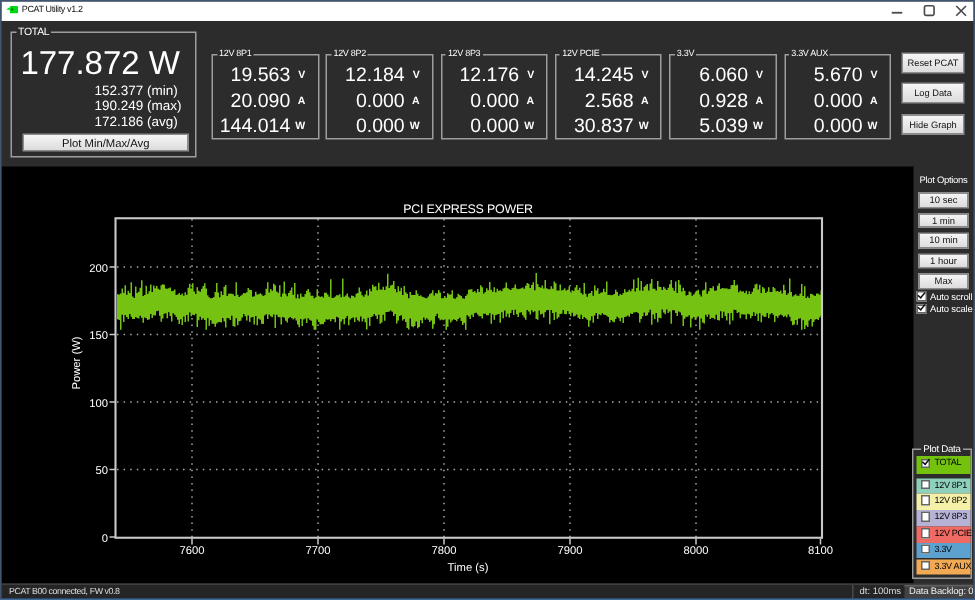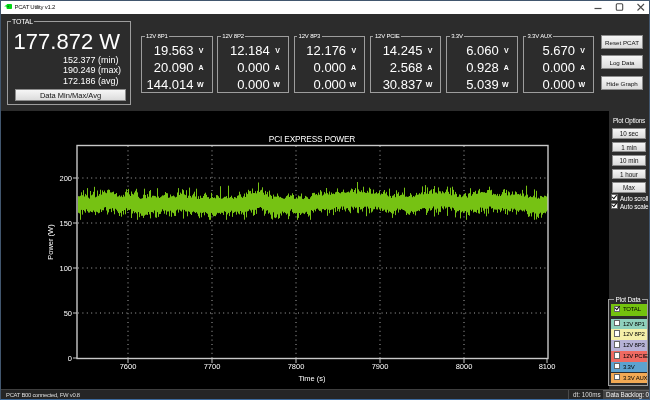--- a/index.html
+++ b/index.html
@@ -42,21 +42,21 @@
   <path d="M4.5 8.5H11.5" stroke-width="1.2"></path>
   <rect x="26.3" y="3.8" width="6.4" height="6.4" rx="1" stroke-width="1.1"></rect>
   <path d="M47.5 4 L54 10.5 M54 4 L47.5 10.5" stroke-width="1.1"></path>
  </g>
 </svg>
 
 <div class="abs gbox" style="left:7px;top:21px;width:124px;height:84px;">
   <span class="glabel" style="font-size:7px;">TOTAL</span>
   <div class="abs" style="right:10px;top:7px;font-size:22px;color:#fff;white-space:nowrap;">177.872&nbsp;W</div>
   <div class="abs" style="right:9px;top:32.6px;font-size:9px;line-height:10.7px;color:#fff;margin-left:44px;">152.377 (min)<br>190.249 (max)<br>172.186 (avg)</div>
-  <div class="abs btn" style="left:7px;top:66.5px;width:111px;height:12.5px;font-size:7.5px;line-height:11.5px;">Data Min/Max/Avg</div>
+  <div class="abs btn" style="left:7px;top:66.5px;width:111px;height:12.5px;font-size:7.5px;line-height:11.5px;">Plot Min/Max/Avg</div>
 </div>
 
 <div id="vboxes">
     <div class="abs gbox" style="left:141px;top:35.5px;width:71.5px;height:57px;">
       <span class="glabel" style="font-size:6px;">12V 8P1</span>
       <div class="vrow" style="top:4.6px;"><span class="vnum">19.563</span><span class="vunit">V</span></div>
       <div class="vrow" style="top:21.3px;"><span class="vnum">20.090</span><span class="vunit">A</span></div>
       <div class="vrow" style="top:38px;"><span class="vnum">144.014</span><span class="vunit">W</span></div>
     </div>
     <div class="abs gbox" style="left:217.3px;top:35.5px;width:71.5px;height:57px;">

